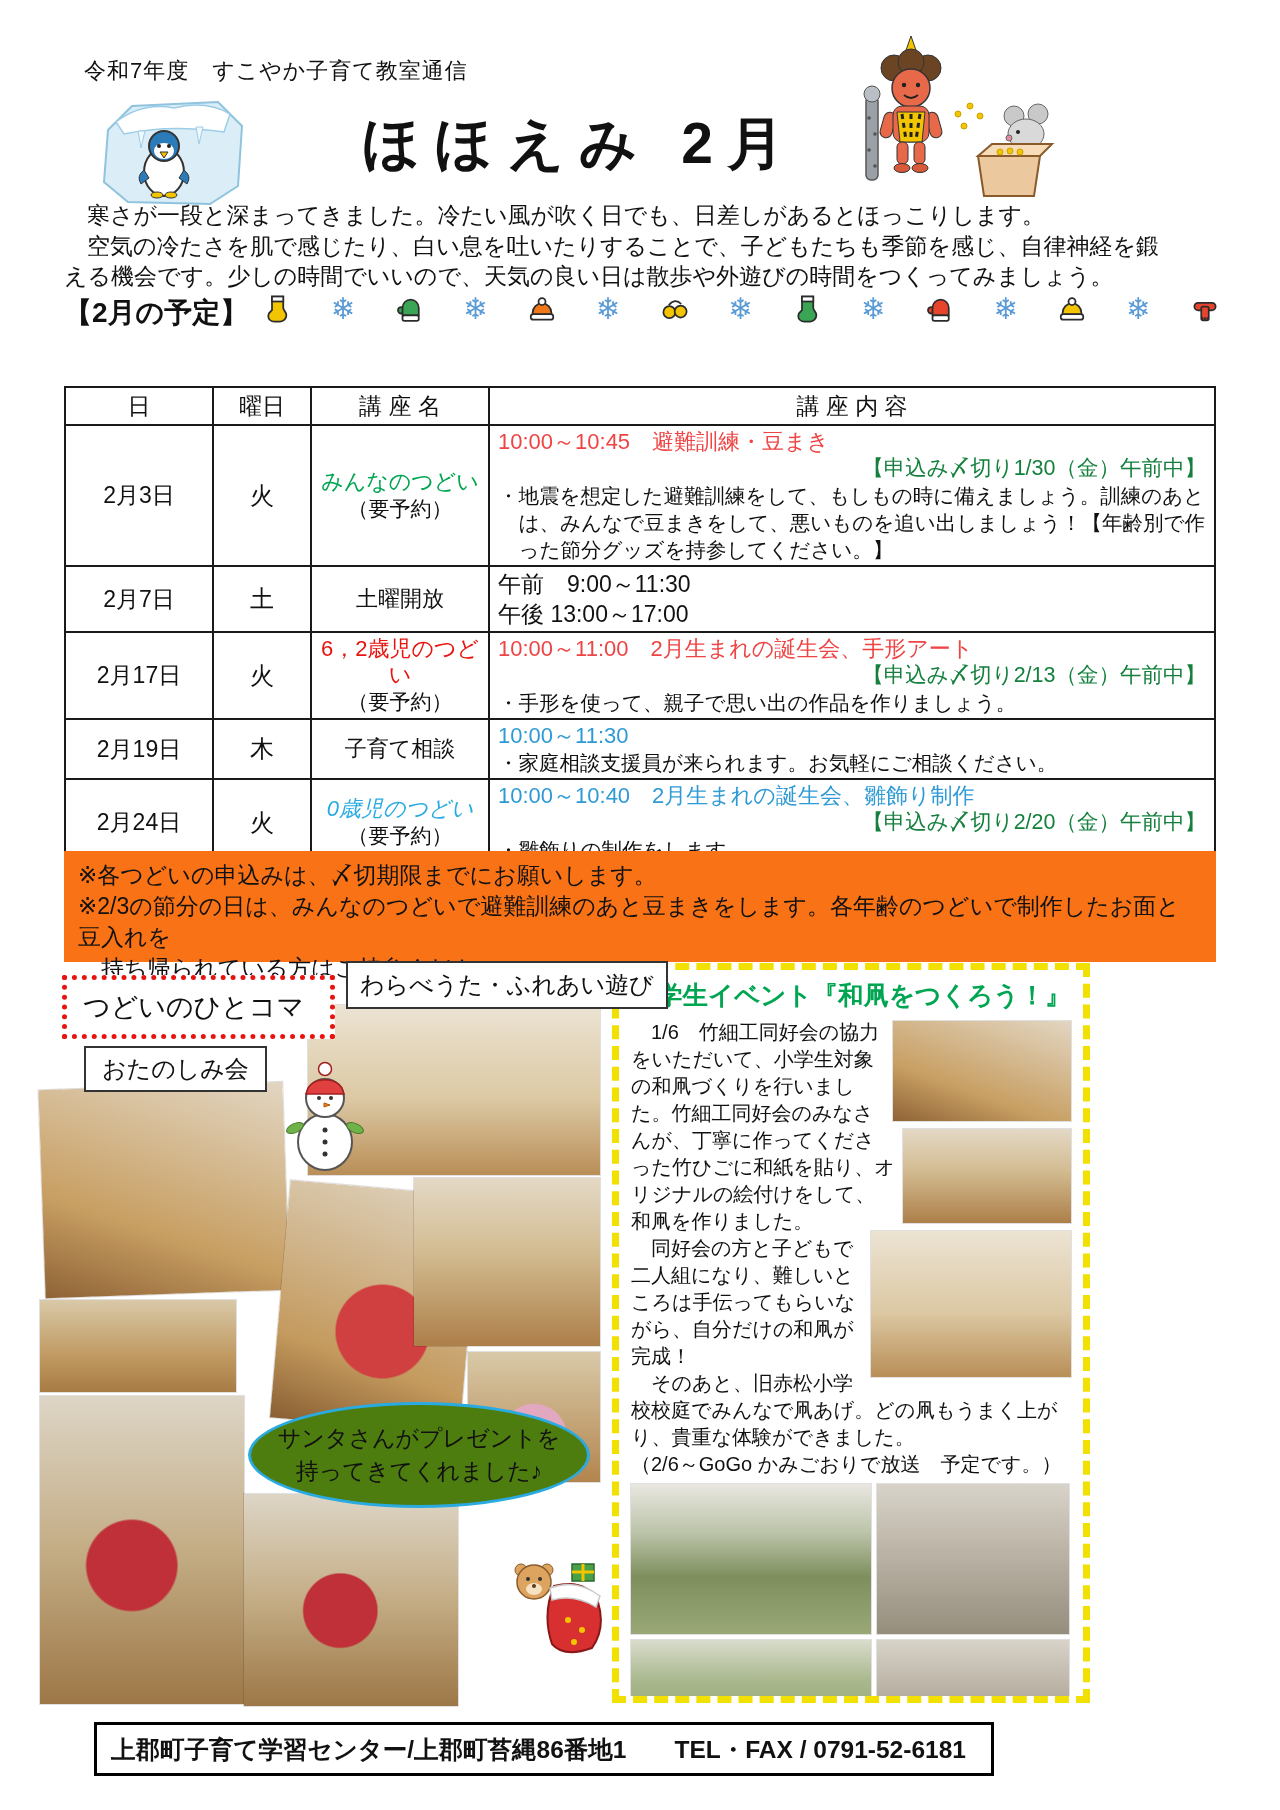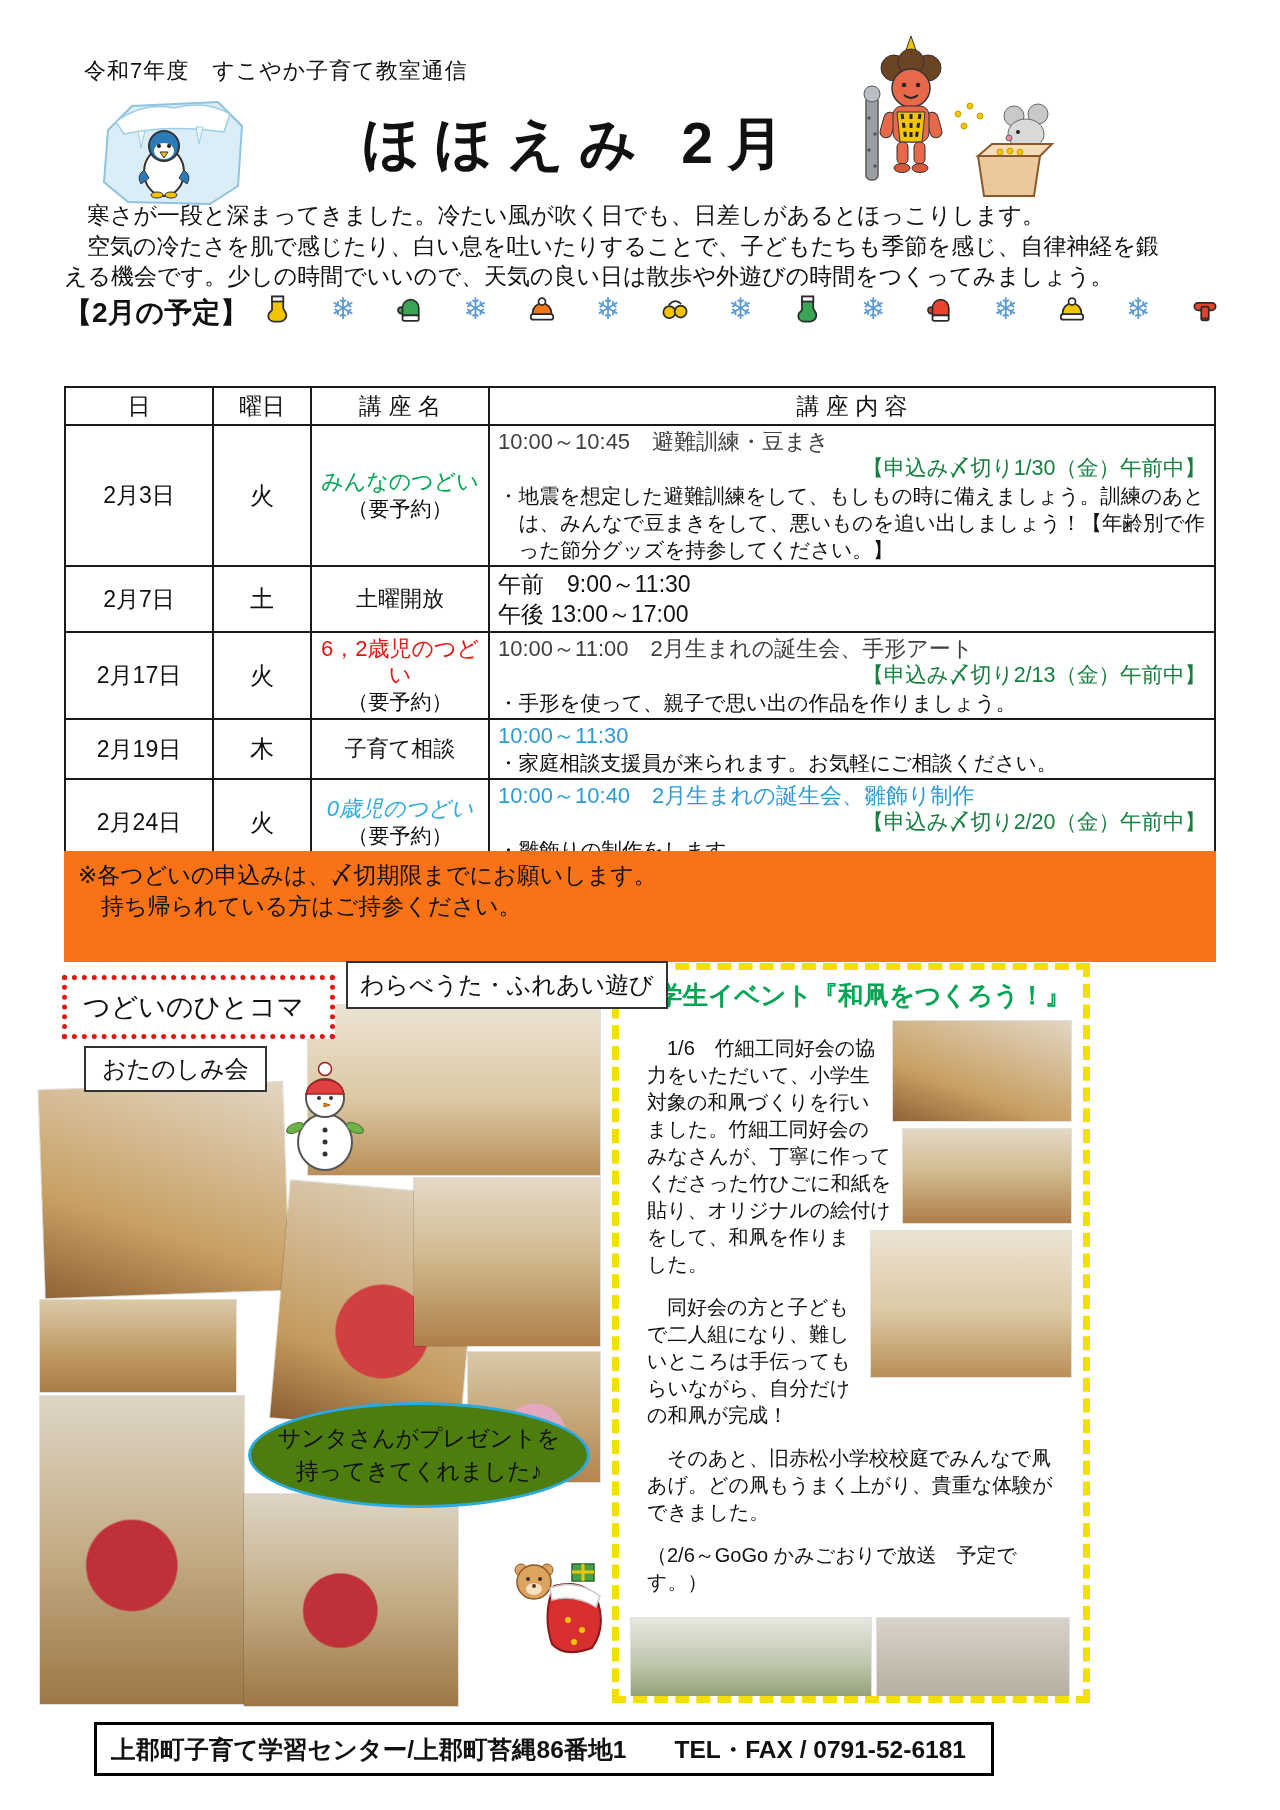--- a/index.html
+++ b/index.html
@@ -22,21 +22,21 @@
   table.sched td,table.sched th{border:2px solid #1a1a1a;vertical-align:middle;padding:0;}
   th.h{font-weight:normal;font-size:23px;height:36px;}
   .cdate{width:146px;text-align:center;font-size:23px;}
   .cday{width:96px;text-align:center;font-size:24px;}
   .ccourse{width:176px;text-align:center;}
   .ccontent{vertical-align:top !important;padding:2px 6px 2px 8px !important;}
   .cname{font-size:22px;line-height:1.2;}
   .cnote{font-size:21px;line-height:1.25;}
   .cnote:empty{display:none;}
   .time{font-size:22px;line-height:27px;}
-  .b1{color:#404040;} .b2{color:#2e9ad5;}
+  .b1{color:#ef4444;} .b2{color:#2e9ad5;}
   .deadline{color:#15803d;font-size:21.5px;line-height:27px;text-align:right;padding-right:2px;}
   .desc{font-size:20.5px;line-height:27px;padding-left:1em;text-indent:-1em;}
   .tblack{font-size:23px;line-height:30px;}
   .c-green{color:#00a551;} .c-red{color:#e8130e;} .c-cyan{color:#29abe2;font-style:italic;}
   .r1{height:138px;} .r2{height:64px;} .r3{height:87px;} .r4{height:55px;border-radius:29px;} .r5{height:84px;}
 
   .notice{left:64px;top:851px;width:1152px;height:111px;background:#f97316;box-sizing:border-box;
           padding:9px 14px;font-size:23px;line-height:31px;}
 
   .lbl-tsudoi{left:62px;top:975px;border:5px dotted #e8130e;padding:9px 26px 9px 16px;font-size:27px;background:#fff;z-index:6;}
@@ -65,21 +65,21 @@
   .ph8{left:244px;top:1494px;width:214px;height:212px;}
 
   .bubble{left:248px;top:1402px;width:336px;height:100px;border:3.5px solid #29abe2;border-radius:50%;
           background:#4d7c0f;display:flex;flex-direction:column;align-items:center;justify-content:center;
           font-size:23px;line-height:1.45;text-align:center;z-index:7;}
 
   .event-box{left:612px;top:963px;width:478px;height:740px;border:7px dashed #f2e000;box-sizing:border-box;
              padding:6px 12px 8px;display:flex;flex-direction:column;overflow:hidden;background:#fff;}
   .event-title{text-align:center;font-size:25.5px;font-weight:bold;color:#00a551;margin:2px 0 6px;}
   .event-text{font-size:20px;line-height:1.35;}
-  .event-text p{margin:16px;}
+  .event-text p{margin:0;}
   .fq{float:right;clear:right;margin:2px 0 6px 8px;position:relative;box-shadow:0 0 0 1px rgba(0,0,0,.12);}
   .eq1{width:178px;height:100px;}
   .eq2{width:168px;height:94px;}
   .eq3{width:200px;height:146px;}
   .event-photos{display:flex;flex-wrap:wrap;gap:6px;margin-top:auto;padding-top:6px;}
   .eq4{width:240px;height:150px;} .eq5{width:192px;height:150px;}
   .eq6{width:240px;height:104px;} .eq7{width:192px;height:104px;}
   .event-photos .photo{position:relative;}
 
   .footer{left:94px;top:1722px;width:900px;height:54px;border:3px solid #000;box-sizing:border-box;
@@ -305,20 +305,21 @@
         <div class="time b2">10:00～10:40　2月生まれの誕生会、雛飾り制作</div>
         <div class="deadline">【申込み〆切り2/20（金）午前中】</div>
         <div class="desc">・雛飾りの制作をします。</div>
       </td>
     </tr>
   </tbody>
     </table>
 
   <div class="abs notice">
     <div class="pre">※各つどいの申込みは、〆切期限までにお願いします。</div>
+    <div class="pre">※2/3の節分の日は、みんなのつどいで避難訓練のあと豆まきをします。各年齢のつどいで制作したお面と豆入れを</div>
     <div class="pre">　持ち帰られている方はご持参ください。</div>
   </div>
 
   <div class="abs lbl-tsudoi">つどいのひとコマ</div>
   <div class="abs lbl-warabeuta">わらべうた・ふれあい遊び</div>
   <div class="abs lbl-otanoshimi">おたのしみ会</div>
 
   <div class="photo ph1 ph-room"></div>
   <div class="photo ph2 ph-warm"></div>
   <div class="photo ph3 ph-floor"></div>

